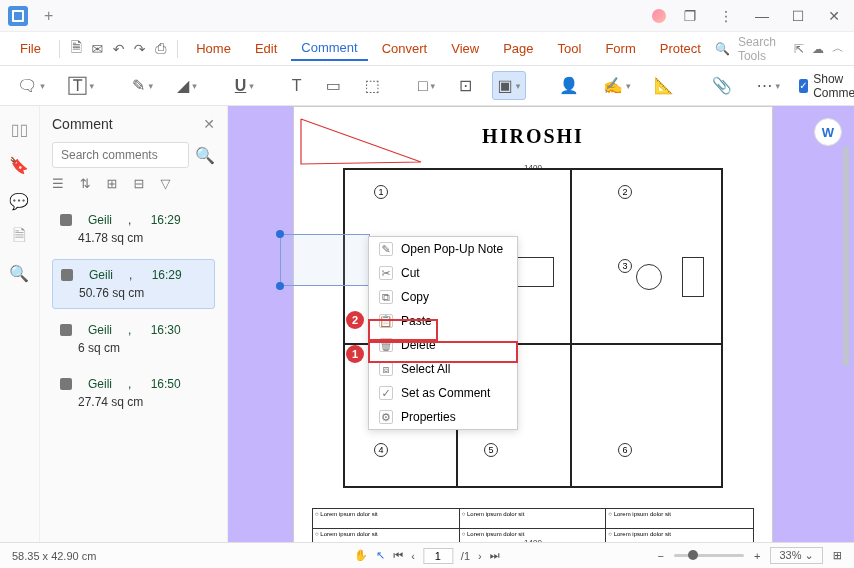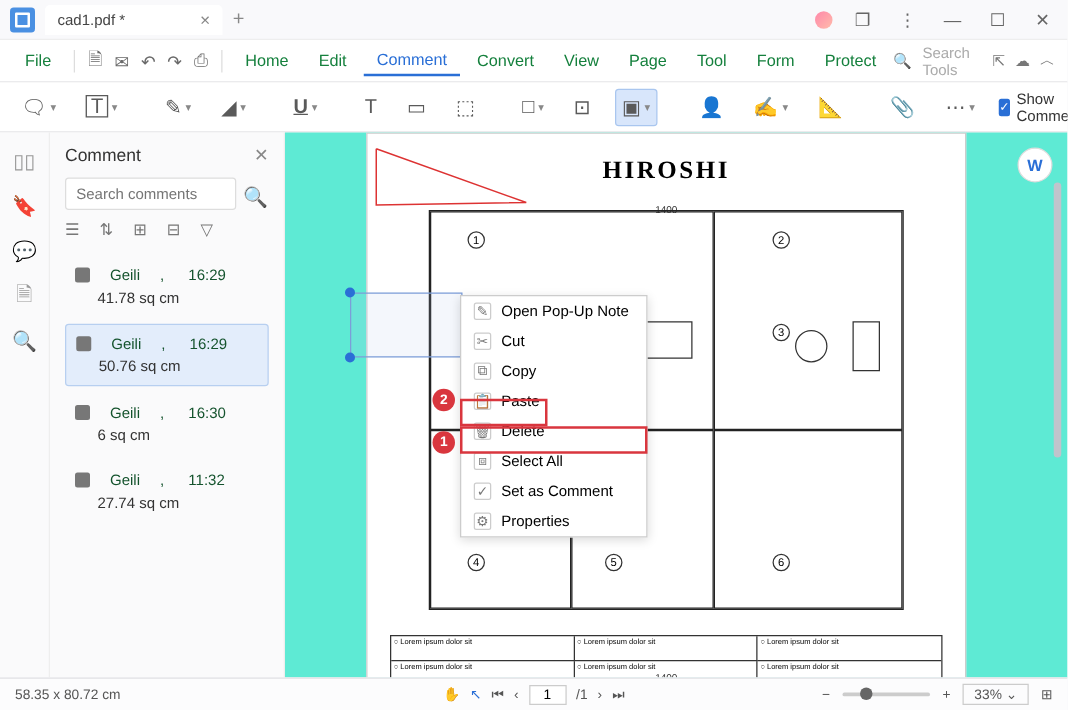--- a/index.html
+++ b/index.html
@@ -9,52 +9,52 @@
 .app-icon { width:20px; height:20px; background:#4a90e2; border-radius:3px; margin-right:8px; position:relative; }
 .app-icon::after { content:''; position:absolute; inset:4px; border:2px solid #fff; border-radius:1px; }
 .tab { background:#fff; padding:4px 10px; border-radius:4px 4px 0 0; display:flex; align-items:center; gap:60px; font-size:12px; color:#444; }
 .tab-close { color:#888; cursor:pointer; font-size:14px; }
 .tab-add { margin-left:8px; color:#888; font-size:16px; cursor:pointer; }
 .win-controls { margin-left:auto; display:flex; align-items:center; gap:12px; }
 .wc-dot { width:14px; height:14px; border-radius:50%; }
 .wc-btn { width:24px; height:24px; display:flex; align-items:center; justify-content:center; color:#666; font-size:14px; cursor:pointer; }
 
 .menubar { height:34px; background:#fff; display:flex; align-items:center; padding:0 10px; gap:4px; border-bottom:1px solid #e5e5e8; }
-.mb-item { padding:4px 10px; font-size:13px; color:#15803d; cursor:pointer; }
+.mb-item { padding:4px 10px; font-size:13px; color:#c2410c; cursor:pointer; }
 .mb-item.active { color:#2a6fd6; border-bottom:2px solid #2a6fd6; }
 .mb-divider { width:1px; height:18px; background:#ddd; margin:0 4px; }
 .mb-icon { width:22px; height:22px; display:flex; align-items:center; justify-content:center; color:#6a6a6a; font-size:14px; cursor:pointer; }
 .search-tools { margin-left:auto; display:flex; align-items:center; gap:8px; color:#aaa; font-size:12px; }
 
 .toolbar { height:40px; background:#fff; display:flex; align-items:center; padding:0 12px; gap:14px; border-bottom:1px solid #e5e5e8; }
 .tb-btn { display:flex; align-items:center; gap:3px; color:#5a5a5a; cursor:pointer; padding:4px 5px; border-radius:3px; }
 .tb-btn.sel { background:#d8e6fb; border:1px solid #a9c6ef; }
 .tb-arrow { font-size:9px; color:#888; }
 .tb-div { width:1px; height:22px; background:#e0e0e3; }
 .show-comment { display:flex; align-items:center; gap:5px; font-size:12px; color:#333; margin-left:auto; }
 .cb { width:14px; height:14px; background:#2a6fd6; border-radius:2px; display:flex; align-items:center; justify-content:center; color:#fff; font-size:10px; }
 
 .main { display:flex; height:calc(100% - 106px - 26px); }
 .leftbar { width:40px; background:#fafafb; display:flex; flex-direction:column; align-items:center; gap:18px; padding-top:14px; border-right:1px solid #eee; }
 .lb-icon { width:18px; height:18px; color:#999; cursor:pointer; display:flex; align-items:center; justify-content:center; }
 .lb-icon.active { color:#2a6fd6; }
 
 .sidebar { width:188px; background:#fafafb; padding:10px 12px; border-right:1px solid #eee; overflow:auto; }
 .sb-head { display:flex; align-items:center; justify-content:space-between; font-size:14px; font-weight:500; color:#333; margin-bottom:10px; }
-.sb-search { display:flex; align-items:flex-end; gap:6px; margin-bottom:8px; }
+.sb-search { display:flex; align-items:center; gap:6px; margin-bottom:8px; }
 .sb-search input { flex:1; min-width:0; padding:5px 8px; border:1px solid #ddd; border-radius:3px; font-size:12px; }
 .sb-tools { display:flex; gap:16px; margin-bottom:14px; color:#777; font-size:13px; }
 .sb-page { font-size:13px; color:#333; display:flex; justify-content:space-between; padding:6px 2px; cursor:pointer; }
 .comment-item { padding:8px; border-radius:3px; margin-bottom:6px; font-size:12px; }
 .comment-item.sel { background:#e3edfb; border:1px solid #b7cff0; }
 .ci-head { display:flex; align-items:center; gap:16px; color:#14532d; }
 .ci-icon { width:12px; height:12px; background:#777; border-radius:2px; flex-shrink:0; }
 .ci-area { color:#333; margin-top:4px; margin-left:18px; }
 
-.canvas { flex:1; background:#5eead4; position:relative; overflow:hidden; }
+.canvas { flex:1; background:#c4b5fd; position:relative; overflow:hidden; }
 .page { position:absolute; left:65px; top:0; width:480px; height:520px; background:#fff; border:1px solid #ccc; padding:18px; }
 .ptitle { text-align:center; font-family:Georgia,serif; font-size:20px; letter-spacing:2px; font-weight:bold; }
 .plan { margin:20px auto; width:380px; height:320px; border:1.5px solid #222; position:relative; }
 .room { position:absolute; border:1.5px solid #222; }
 .circnum { position:absolute; width:14px; height:14px; border:1px solid #333; border-radius:50%; font-size:9px; display:flex; align-items:center; justify-content:center; }
 .dim { position:absolute; font-size:8px; color:#333; }
 .titleblock { border:1px solid #333; height:40px; display:flex; font-size:7px; }
 
 .sel-box { position:absolute; border:1.5px solid #7c9dd8; background:rgba(180,200,235,0.15); }
 .sel-handle { position:absolute; width:8px; height:8px; background:#2a6fd6; border-radius:50%; }
@@ -74,24 +74,20 @@
 .zoom-track { width:70px; height:3px; background:#ccc; position:relative; border-radius:2px; }
 .zoom-handle { position:absolute; width:10px; height:10px; background:#666; border-radius:50%; top:-4px; left:14px; }
 
 svg { display:block; }
 </style>
 </head>
 <body>
 
 <div class="titlebar">
   <div class="app-icon"></div>
-  <div class="tab">
-    <span>cad1.pdf *</span>
-    <span class="tab-close">×</span>
-  </div>
   <div class="tab-add">+</div>
   <div class="win-controls">
     <div class="wc-dot" style="background:linear-gradient(135deg,#f8a,#fba);"></div>
     <div class="wc-btn">❐</div>
     <div class="wc-btn">⋮</div>
     <div class="wc-btn">—</div>
     <div class="wc-btn">☐</div>
     <div class="wc-btn">✕</div>
   </div>
 </div>
@@ -186,21 +182,21 @@
     </div>
     <div class="comment-item sel">
       <div class="ci-head"><div class="ci-icon"></div><span>Geili</span>,&nbsp;<span>16:29</span></div>
       <div class="ci-area">50.76 sq cm</div>
     </div>
     <div class="comment-item">
       <div class="ci-head"><div class="ci-icon"></div><span>Geili</span>,&nbsp;<span>16:30</span></div>
       <div class="ci-area">6 sq cm</div>
     </div>
     <div class="comment-item">
-      <div class="ci-head"><div class="ci-icon"></div><span>Geili</span>,&nbsp;<span>11:32</span></div>
+      <div class="ci-head"><div class="ci-icon"></div><span>Geili</span>,&nbsp;<span>16:50</span></div>
       <div class="ci-area">27.74 sq cm</div>
     </div>
   </div>
 
   <div class="canvas">
     <div class="page">
       <div class="ptitle">HIROSHI</div>
       <div class="dim" style="top:56px;left:50%;transform:translateX(-50%)">1400</div>
       <div class="plan">
         <div class="room" style="left:0;top:0;width:60%;height:55%"></div>
@@ -280,21 +276,21 @@
     <div class="redbox" style="left:140px;top:235px;width:150px;height:22px"></div>
     <div class="callout" style="left:118px;top:239px">1</div>
     <div class="callout" style="left:118px;top:205px">2</div>
 
     <div class="w-badge">W</div>
     <div class="scroll-thumb" style="top:40px;height:220px"></div>
   </div>
 </div>
 
 <div class="statusbar">
-  <span>58.35 x 80.72 cm</span>
+  <span>58.35 x 42.90 cm</span>
   <div class="sb-center">
     <span>✋</span>
     <span style="color:#2a6fd6">↖</span>
     <span>⏮</span>
     <span>‹</span>
     <input class="pageinput" value="1" style="">
     <span>/1</span>
     <span>›</span>
     <span>⏭</span>
   </div>

